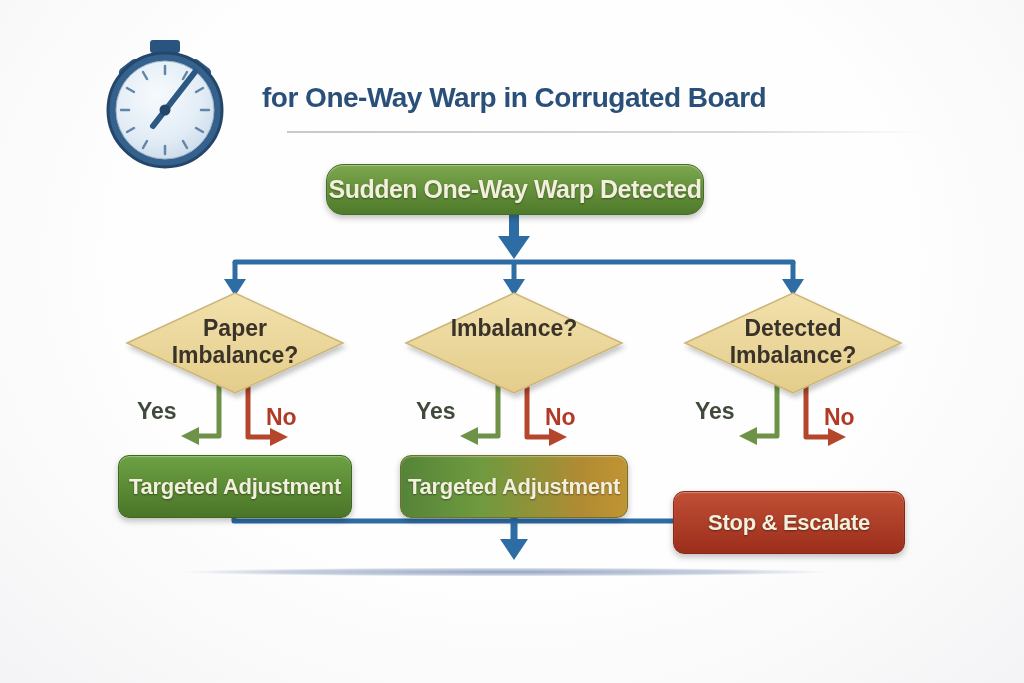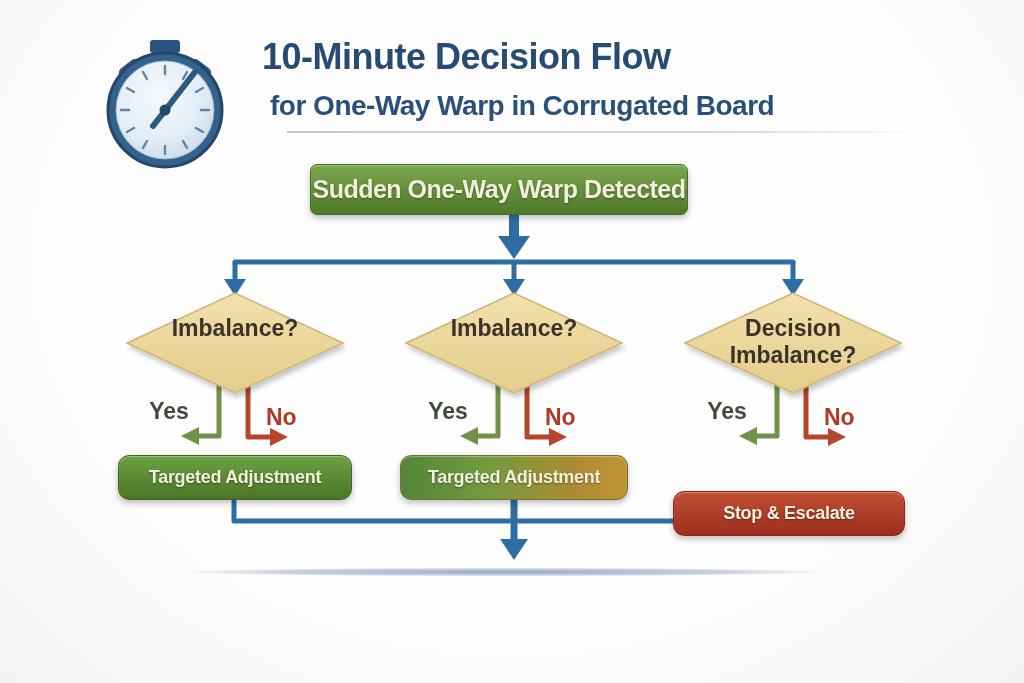--- a/index.html
+++ b/index.html
@@ -8,43 +8,43 @@
     background: radial-gradient(ellipse at 50% 38%, #fefefe 55%, #f4f4f6 100%);
     font-family:"Liberation Sans", sans-serif;
   }
   
   .stopwatch { position:absolute; left:90px; top:25px; }
   .page-title {
     position:absolute; left:262px; top:36px; margin:0;
     font-size:36px; font-weight:bold; letter-spacing:-0.5px; color:#274c74;
   }
   .page-subtitle {
-    position:absolute; left:262px; top:82px; margin:8px;
+    position:absolute; left:262px; top:82px; margin:0;
     font-size:28px; font-weight:bold; letter-spacing:-0.5px; color:#2a507a;
   }
   .title-divider {
     position:absolute; left:287px; top:131px; width:638px; height:2px;
     background:linear-gradient(to right,#c8c8c8 0%, #d8d8d8 70%, rgba(216,216,216,0) 100%);
   }
   
   .flow-svg { position:absolute; left:0; top:0; width:1024px; height:683px; }
   
   .node {
     position:absolute; display:flex; align-items:center; justify-content:center;
     font-weight:bold; color:#f2f0dc; text-shadow:0 1px 2px rgba(0,0,0,0.4);
     border-radius:11px; box-sizing:border-box;
     box-shadow:0 3px 6px rgba(0,0,0,0.25), inset 0 1px 1px rgba(255,255,255,0.35);
   }
   .start-node {
-    left:310px; top:164px; width:378px; height:51px;
-    font-size:25px; letter-spacing:-0.5px; border-radius:7px;
+    left:326px; top:164px; width:378px; height:51px;
+    font-size:25px; letter-spacing:-0.5px; border-radius:17px;
     background:linear-gradient(180deg,#7ca74e 0%, #4e7a2a 100%);
     border:1px solid #426f24;
   }
-  .result-node { top:455px; height:45px; font-size:18px; letter-spacing:-0.3px; }
+  .result-node { top:455px; height:63px; font-size:22px; letter-spacing:-0.3px; }
   .result-green {
     left:118px; width:234px;
     background:linear-gradient(180deg,#6da144 0%, #4a7527 100%);
     border:1px solid #3f6620;
   }
   .result-mixed {
     left:400px; width:228px;
     background:linear-gradient(90deg,#558439 0%, #6f9a3f 35%, #b18b33 80%, #c09433 100%);
     border:1px solid #70702a;
   }
@@ -58,21 +58,21 @@
   .diamond-label {
     position:absolute; top:315px; width:200px; text-align:center;
     font-size:23px; font-weight:bold; color:#3a332a; line-height:1.18;
   }
   .diamond-label span { display:block; }
   .dl-0 { left:135px; } .dl-1 { left:414px; } .dl-2 { left:693px; }
   
   .yes-label, .no-label {
     position:absolute; top:398px; width:64px; font-size:23px; font-weight:bold;
   }
-  .yes-label { text-align:center; color:#3f4a3b; }
+  .yes-label { text-align:left; color:#3f4a3b; }
   .no-label  { text-align:left;  color:#b13a26;margin-top:6px; }
   .yes-0 { left:137px; } .yes-1 { left:416px; } .yes-2 { left:695px; }
   .no-0  { left:266px; } .no-1  { left:545px; } .no-2  { left:824px; }
 </style>
 </head>
 <body>
 
 <div class="stage">
 
   <svg class="stopwatch" width="150" height="150" viewBox="0 0 150 150">
@@ -109,21 +109,20 @@
       <line x1="37" y1="107" x2="44" y2="103"></line>
       <line x1="31" y1="85" x2="39" y2="85"></line>
       <line x1="37" y1="63" x2="44" y2="67"></line>
       <line x1="53" y1="47" x2="57" y2="54"></line>
     </g>
 
     <line x1="63" y1="101" x2="105" y2="47" stroke="#2d5884" stroke-width="6" stroke-linecap="round"></line>
     <circle cx="75" cy="85" r="5.5" fill="#24466b"></circle>
   </svg>
 
-  <h1 class="page-title">10-Minute Decision Flow</h1>
   <h2 class="page-subtitle">for One-Way Warp in Corrugated Board</h2>
   <div class="title-divider"></div>
 
   <svg class="flow-svg" viewBox="0 0 1024 683">
     <defs>
       <linearGradient id="diamondGrad" x1="0" y1="0" x2="0" y2="1">
         <stop offset="0%" stop-color="#f2e1ac"></stop>
         <stop offset="100%" stop-color="#e4cd8b"></stop>
       </linearGradient>
       <radialGradient id="shadowGrad" cx="50%" cy="50%" r="50%">
@@ -180,27 +179,28 @@
     <g stroke="#2e6da4" fill="#2e6da4">
       <path d="M234,500 V521 H789 V500" fill="none" stroke-width="5" stroke-linejoin="round"></path>
       <line x1="514" y1="500" x2="514" y2="541" stroke-width="7"></line>
       <polygon points="500,539 528,539 514,560" stroke="none"></polygon>
     </g>
   </svg>
 
   <div class="node start-node">Sudden One-Way Warp Detected</div>
 
   <div class="diamond-label dl-0">
+    <span>Paper</span>
     <span>Imbalance?</span>
   </div>
   <div class="diamond-label dl-1">
     <span>Imbalance?</span>
   </div>
   <div class="diamond-label dl-2">
-    <span>Decision</span>
+    <span>Detected</span>
     <span>Imbalance?</span>
   </div>
 
   <div class="yes-label yes-0">Yes</div>
   <div class="no-label no-0">No</div>
   <div class="yes-label yes-1">Yes</div>
   <div class="no-label no-1">No</div>
   <div class="yes-label yes-2">Yes</div>
   <div class="no-label no-2">No</div>
 

